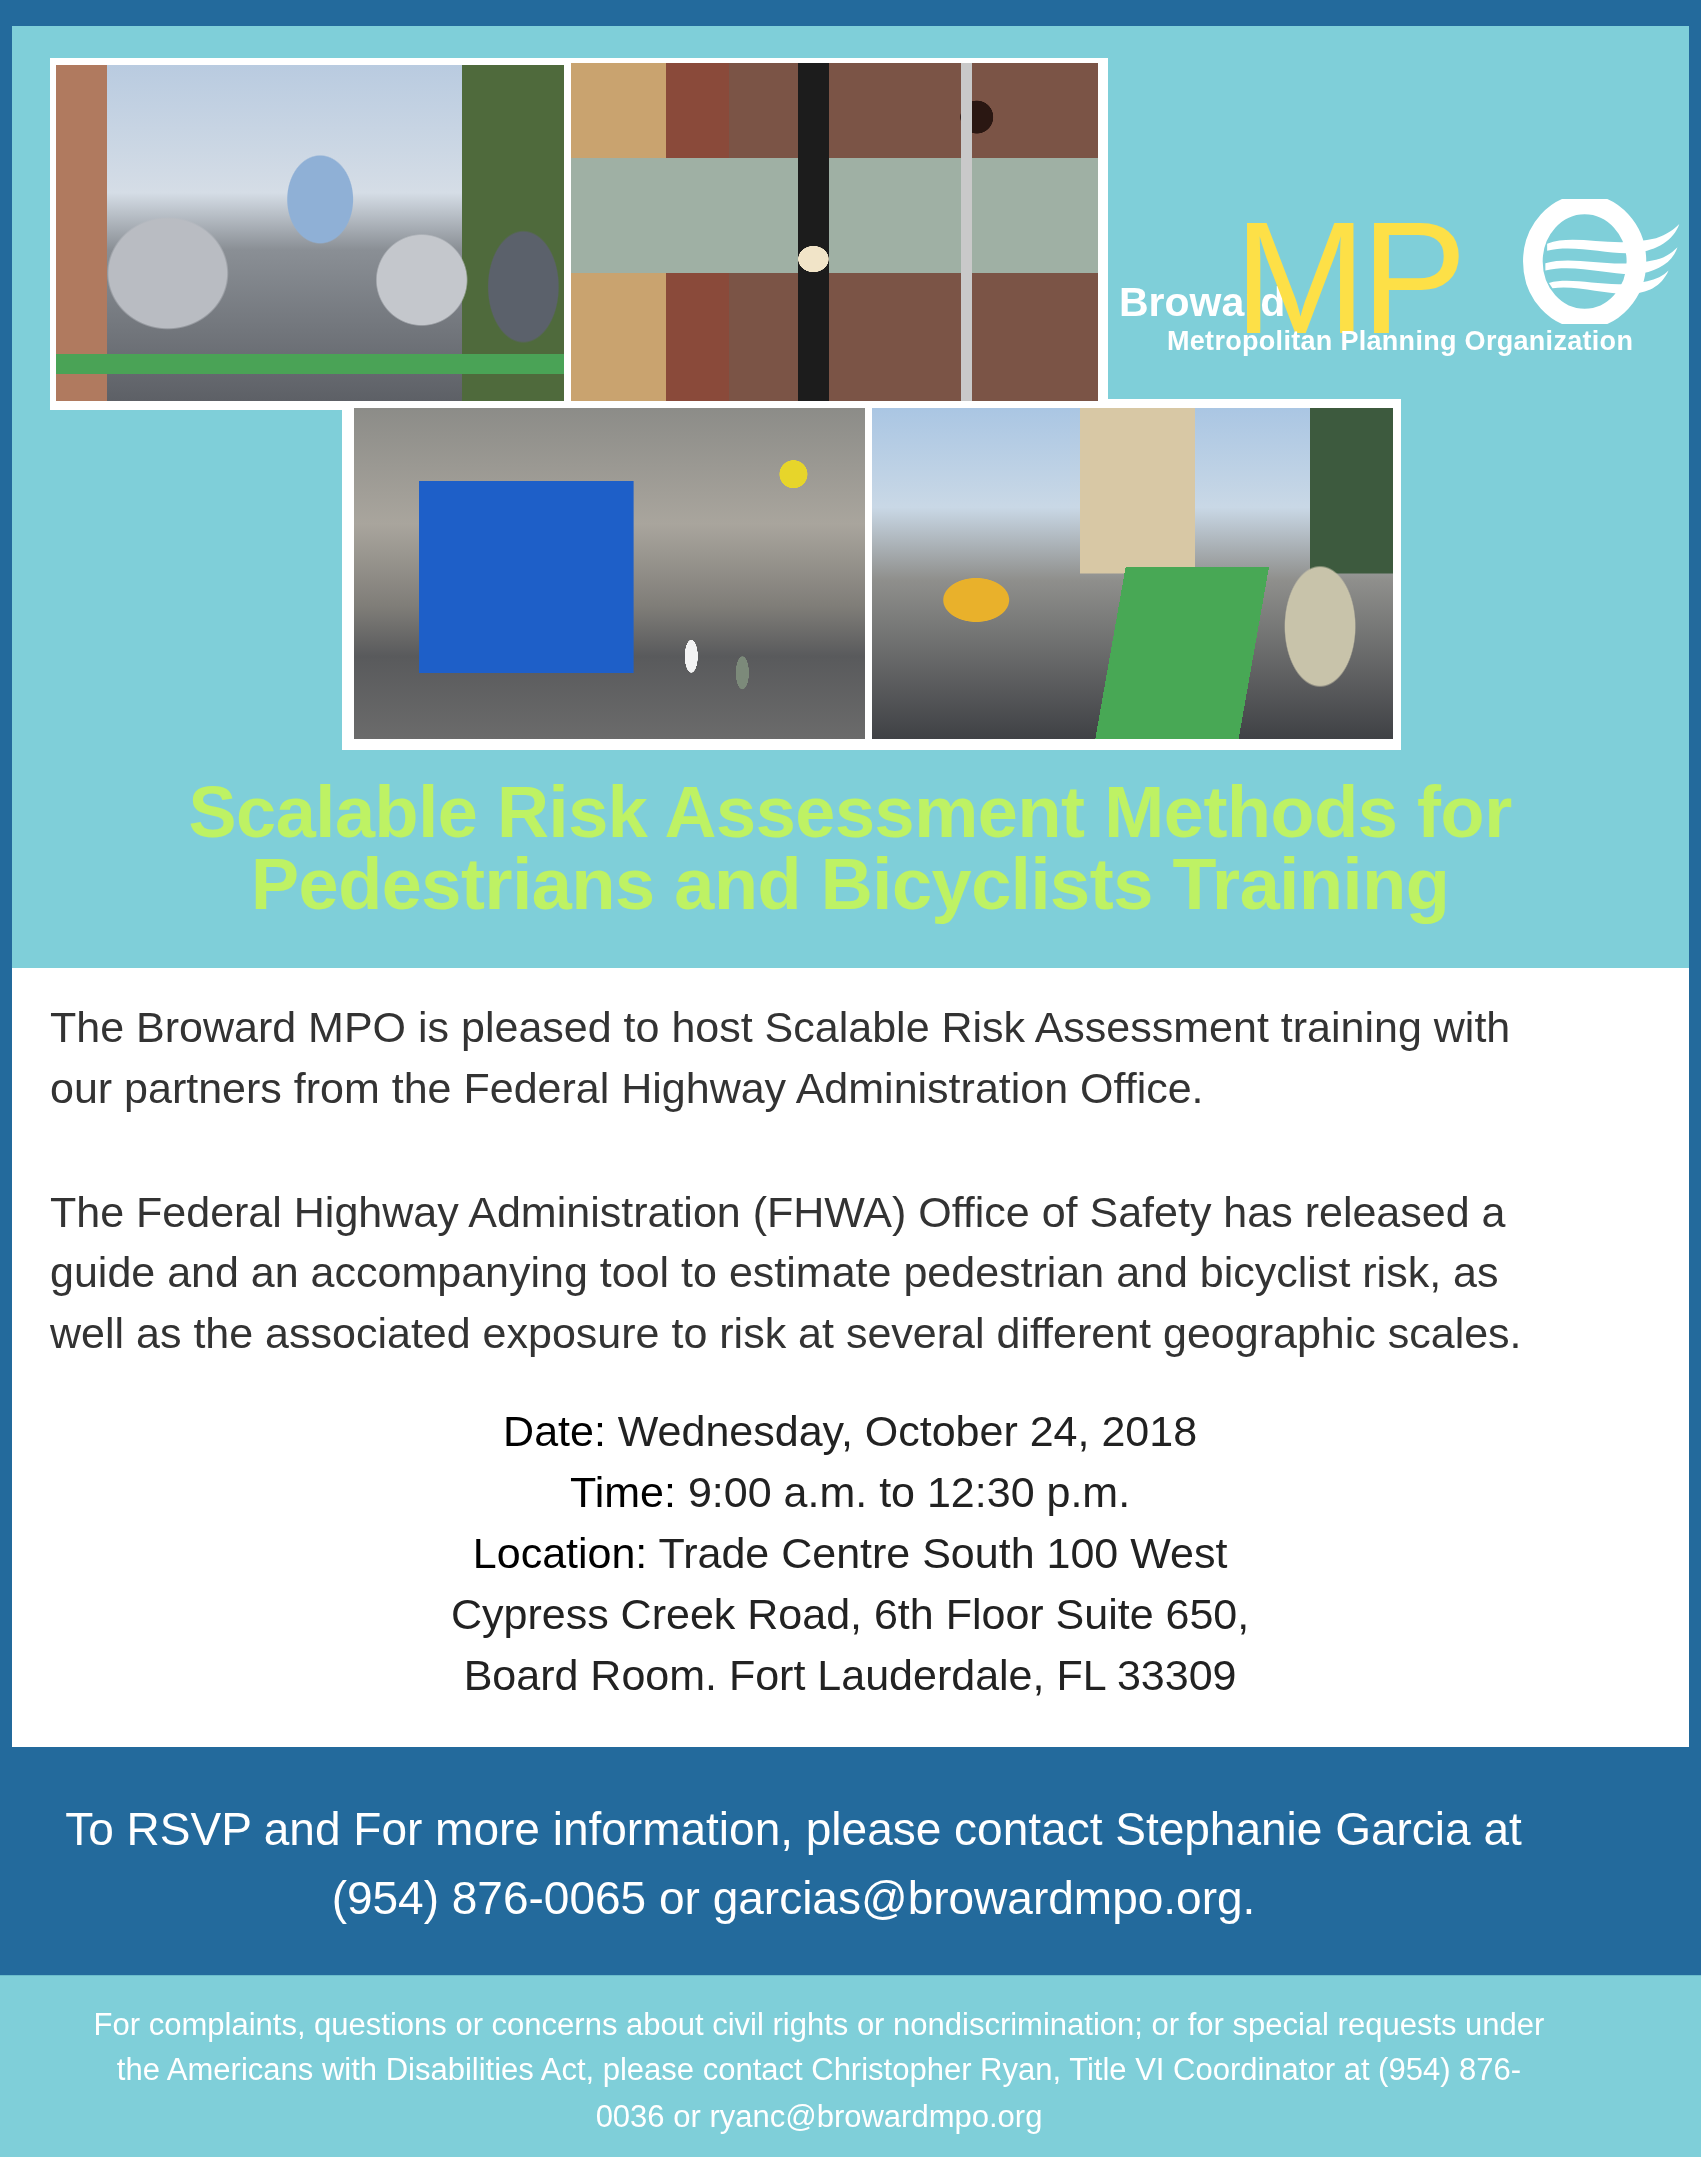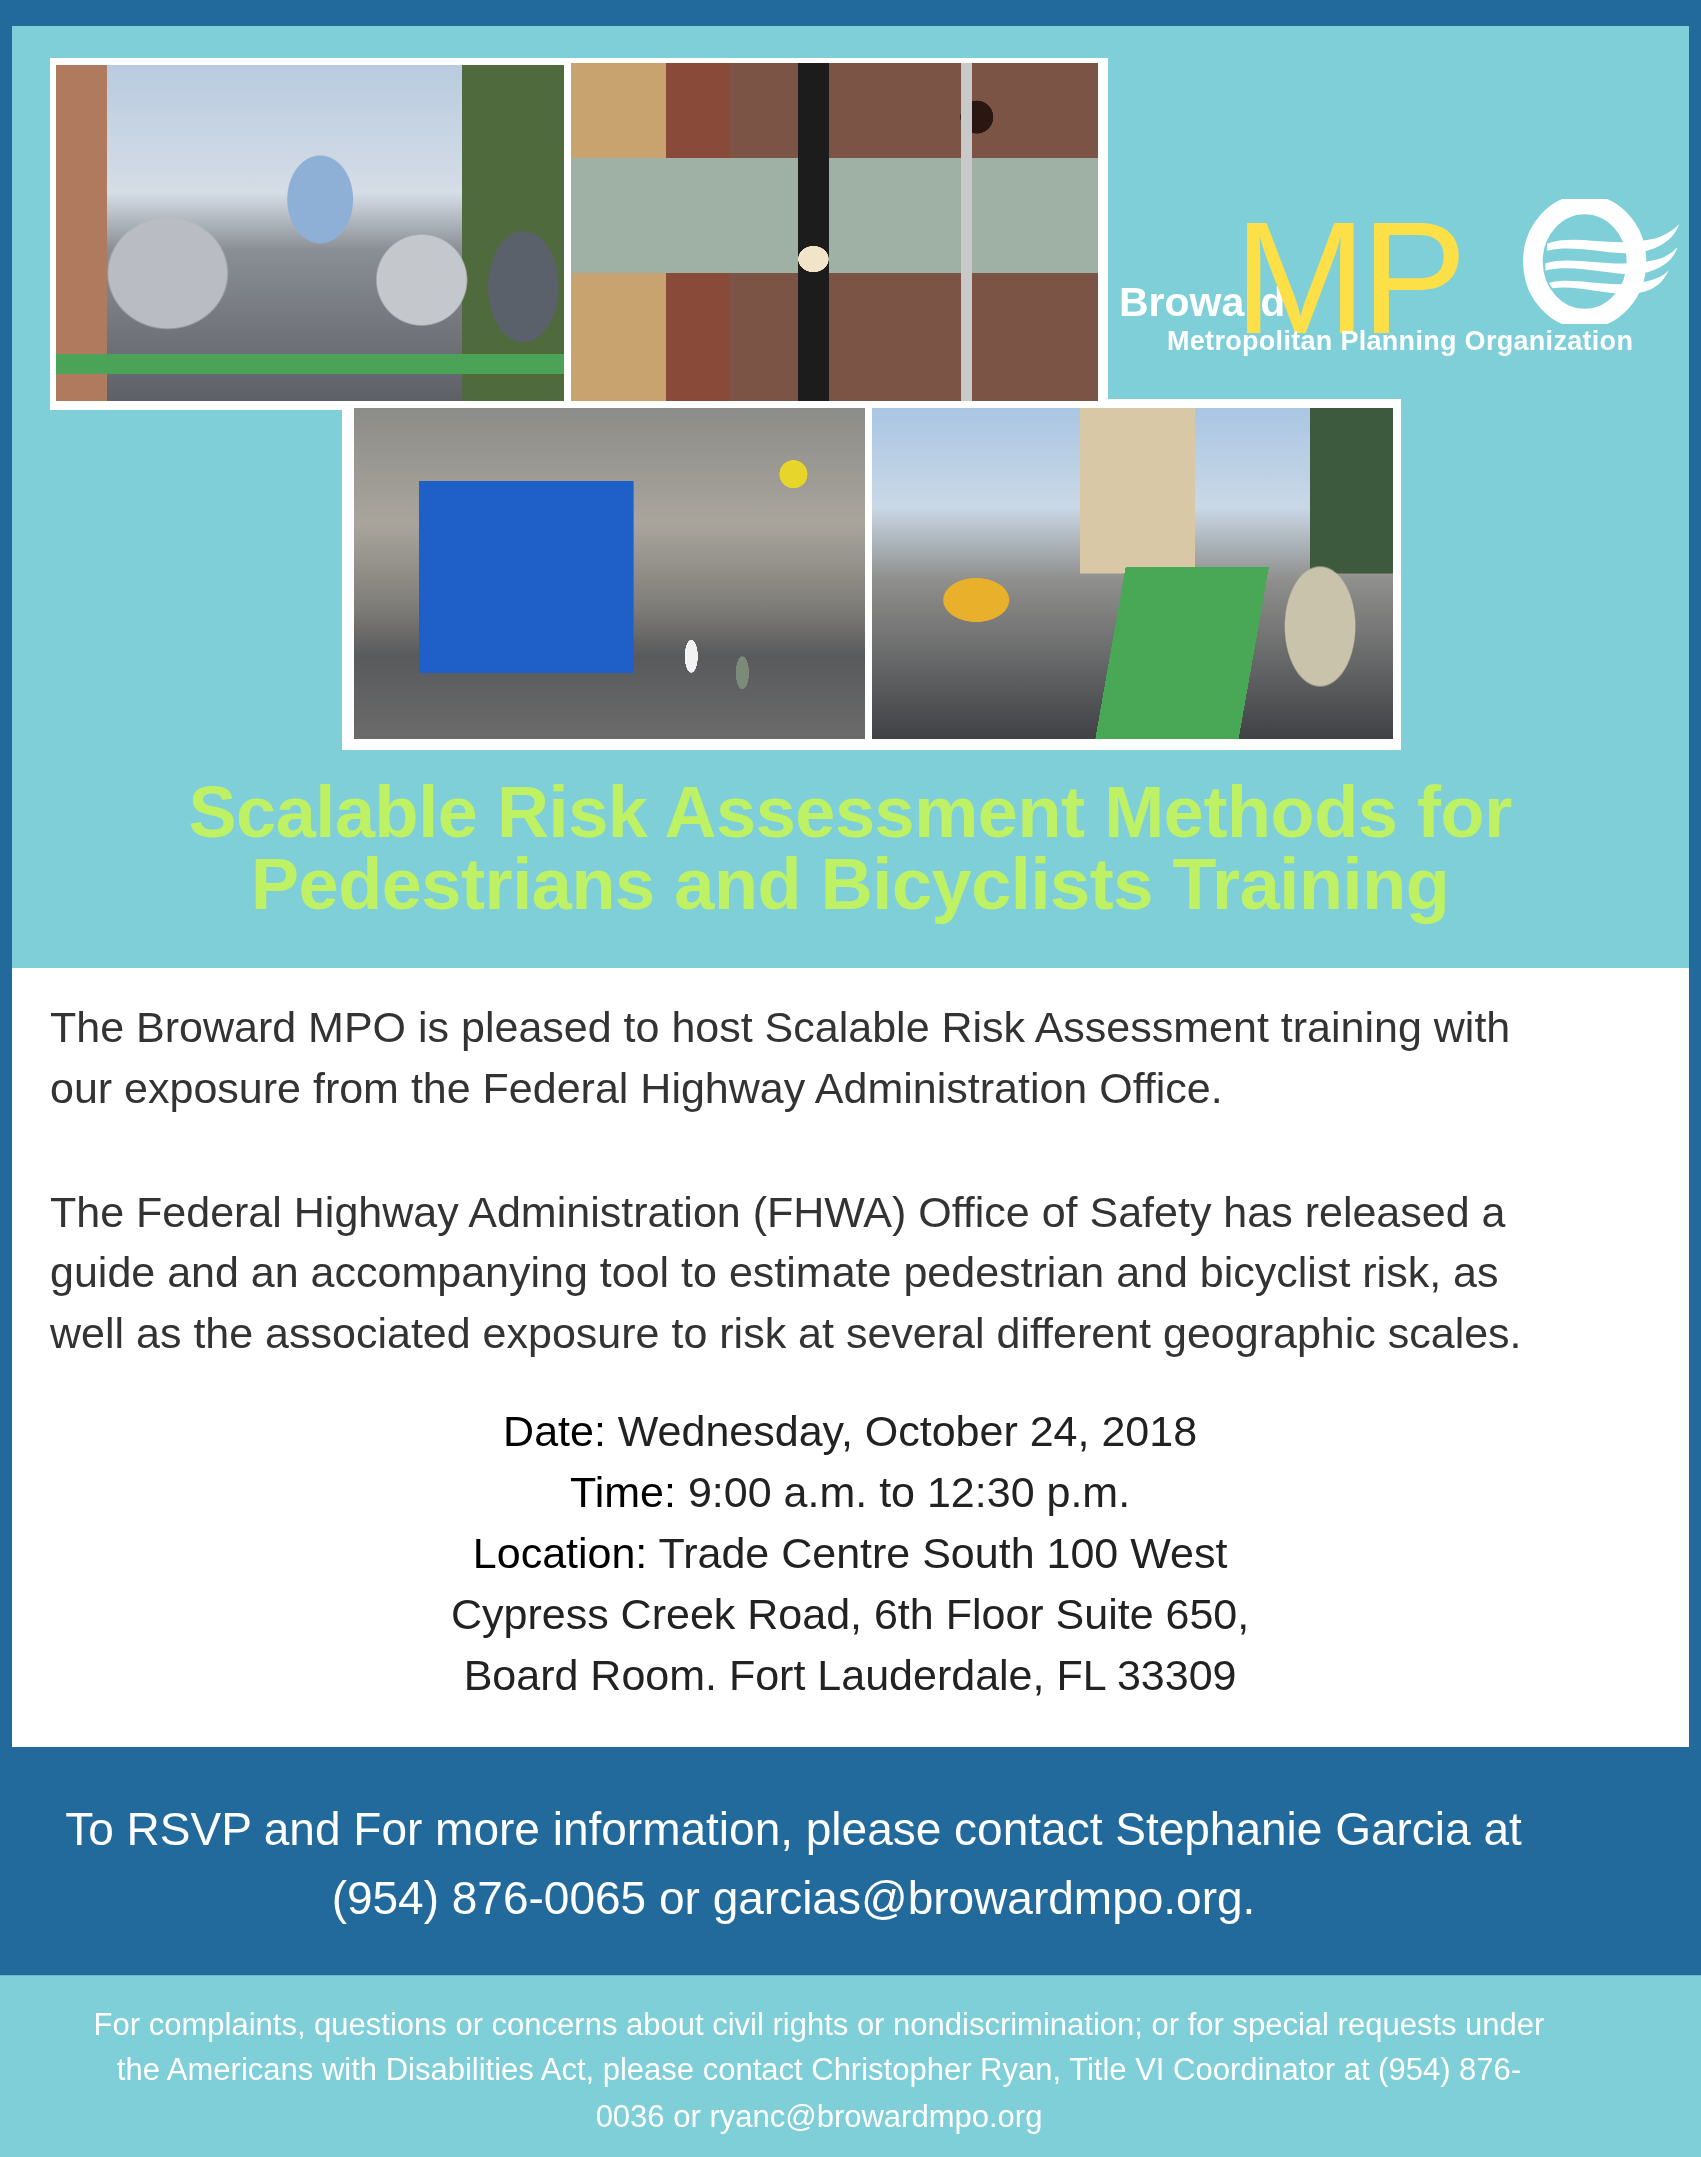--- a/index.html
+++ b/index.html
@@ -124,21 +124,21 @@
   <div class="abs logo-sub">Metropolitan Planning Organization</div>
 </div>
 
 <div class="abs title-line" style="top:776px;">Scalable Risk Assessment Methods for</div>
 <div class="abs title-line" style="top:848px;">Pedestrians and Bicyclists Training</div>
 
 <div class="abs white-panel"></div>
 
 <div>
   <div class="abs body-line" style="top:1006px;">The Broward MPO is pleased to host Scalable Risk Assessment training with</div>
-  <div class="abs body-line" style="top:1067px;">our exposure from the Federal Highway Administration Office.</div>
+  <div class="abs body-line" style="top:1067px;">our partners from the Federal Highway Administration Office.</div>
 </div>
 <div>
   <div class="abs body-line" style="top:1191px;">The Federal Highway Administration (FHWA) Office of Safety has released a</div>
   <div class="abs body-line" style="top:1251px;">guide and an accompanying tool to estimate pedestrian and bicyclist risk, as</div>
   <div class="abs body-line" style="top:1312px;">well as the associated exposure to risk at several different geographic scales.</div>
 </div>
 
 <div>
   <div class="abs detail-line" style="top:1410px;">
     <span class="detail-label">Date:</span><span> Wednesday, October 24, 2018</span>

